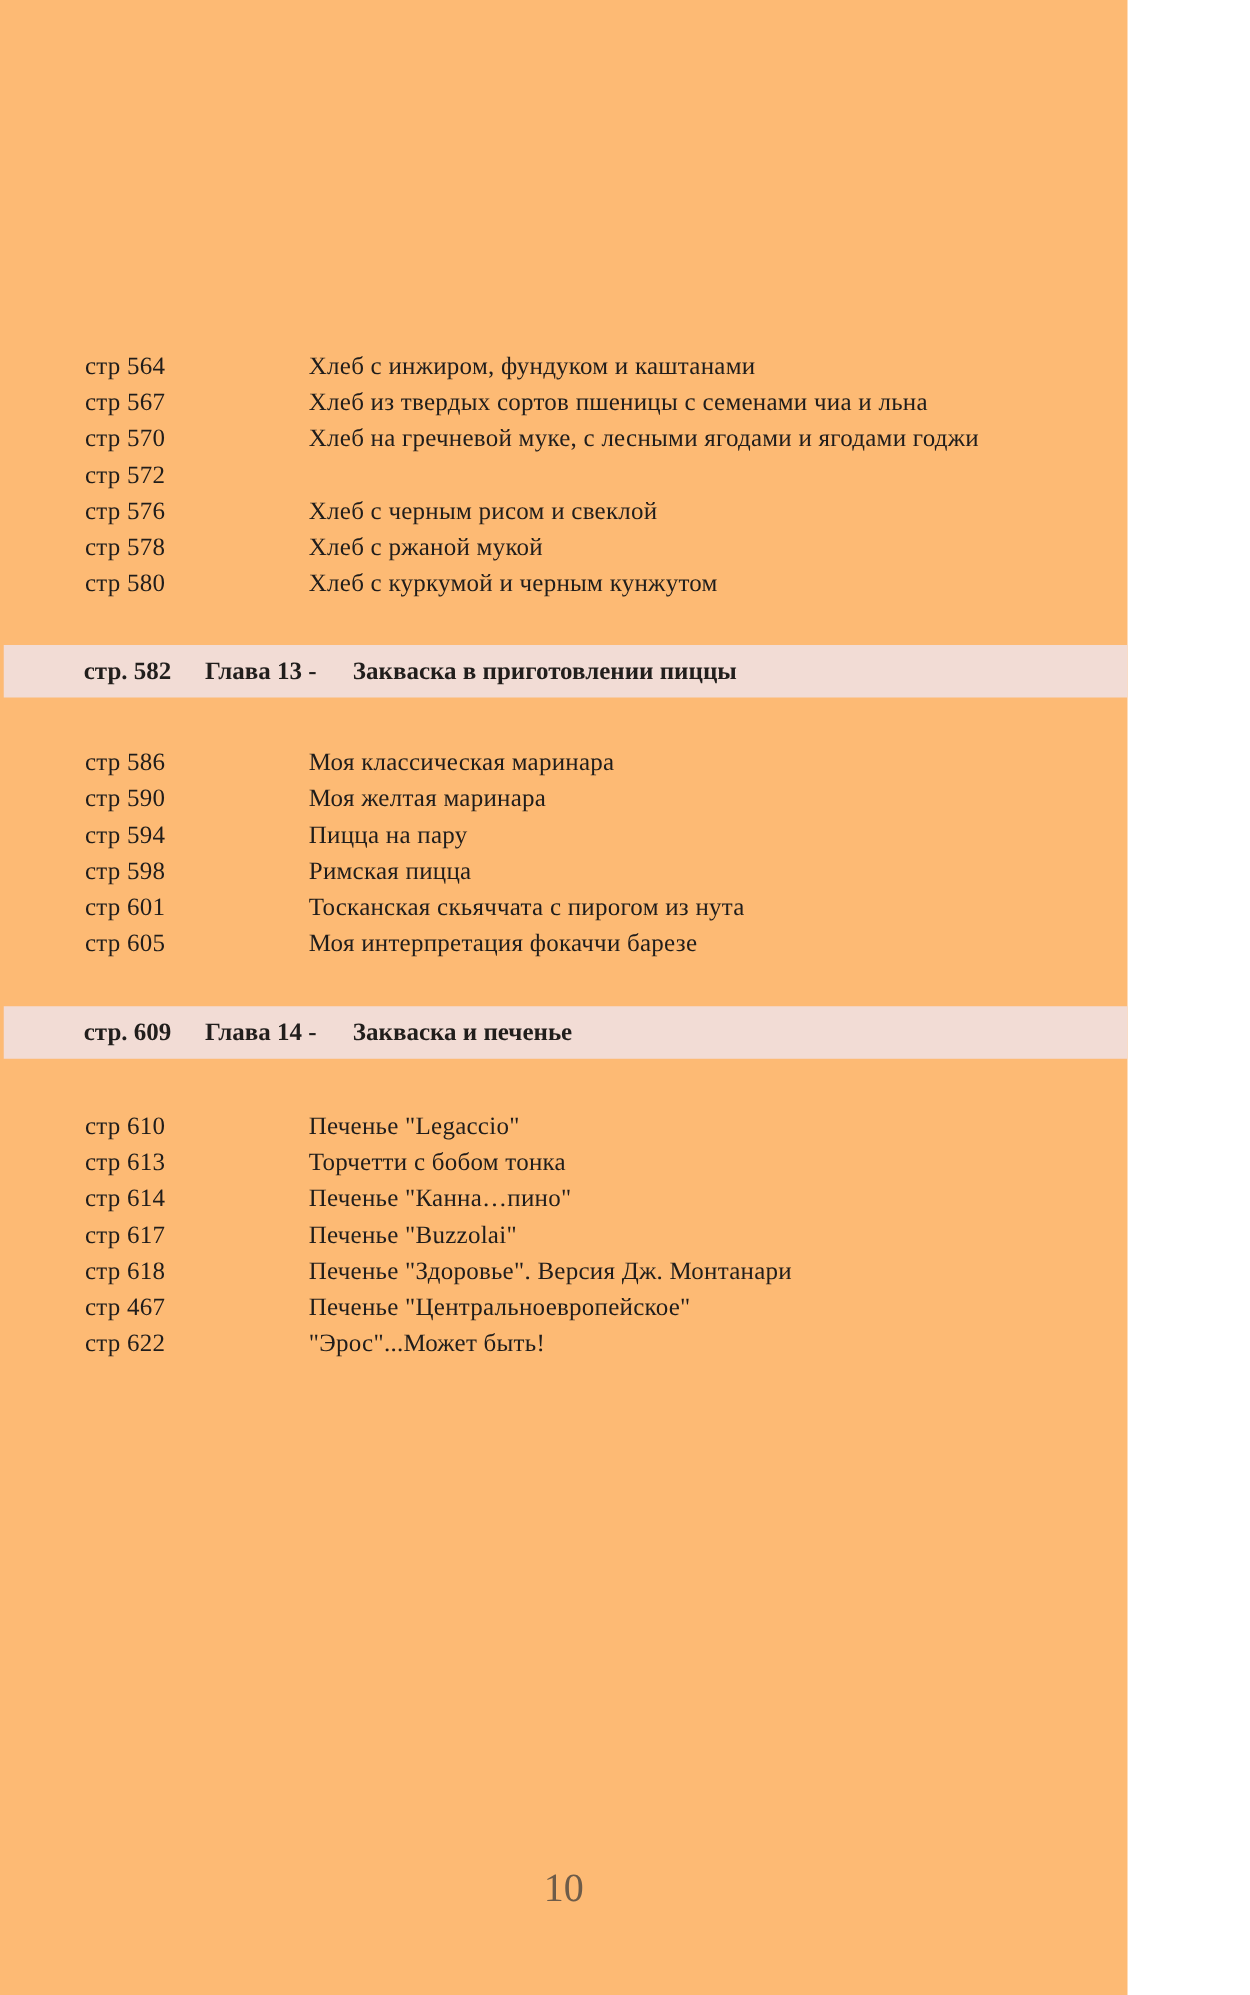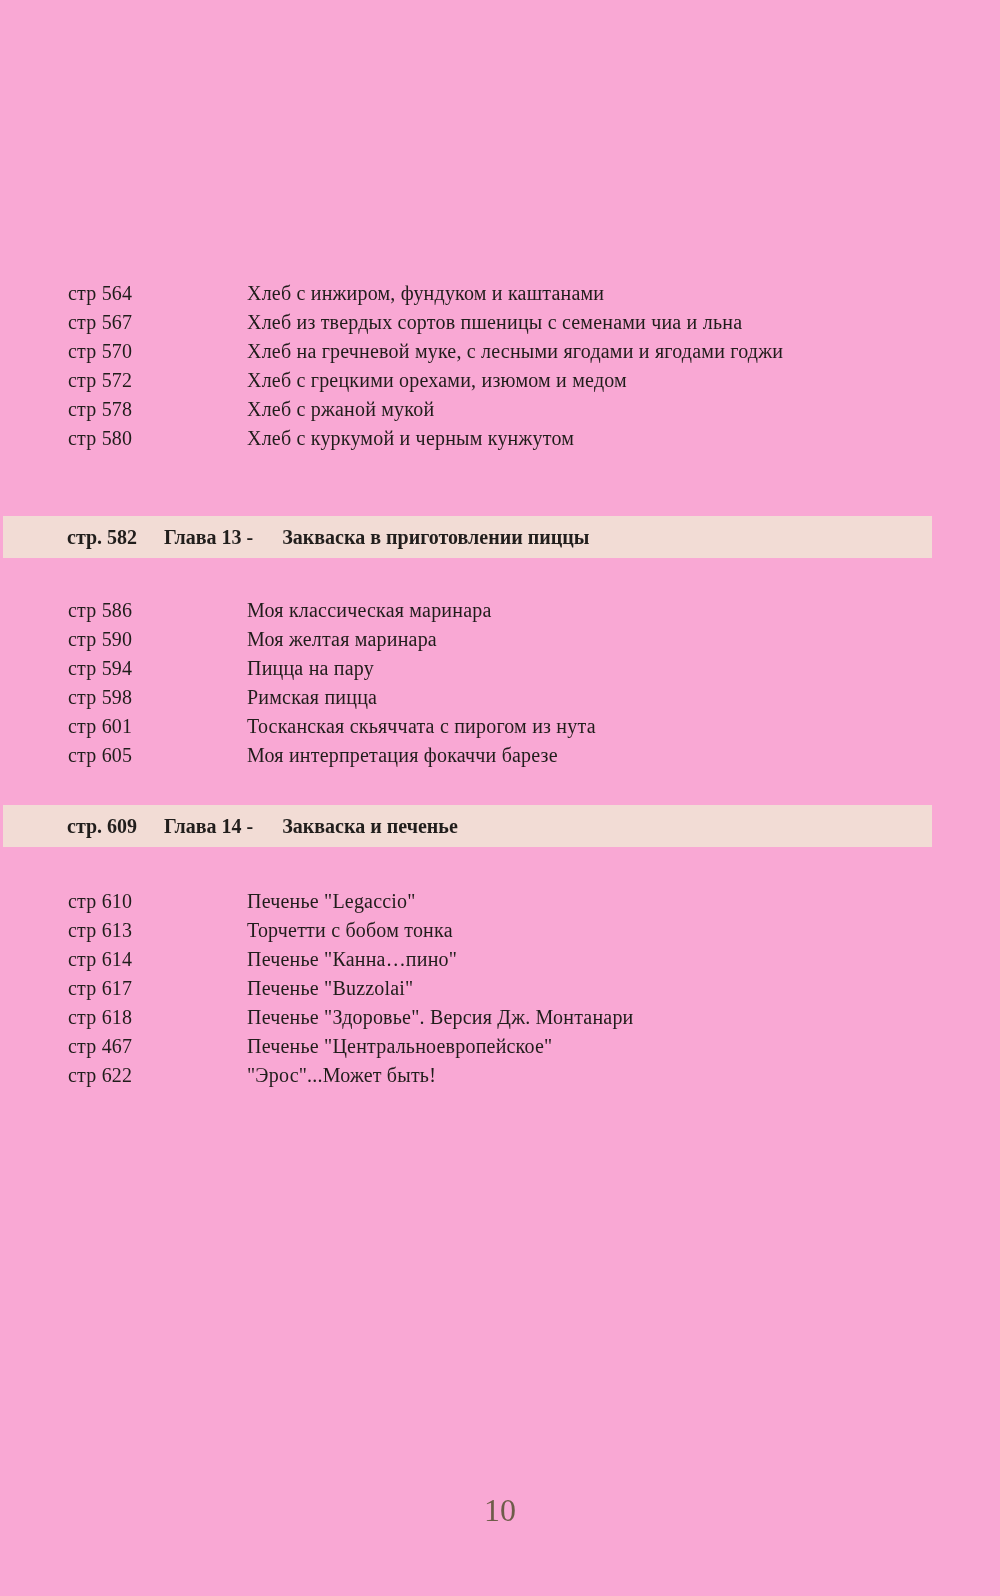--- a/index.html
+++ b/index.html
@@ -1,20 +1,20 @@
 <!DOCTYPE html>
 <html><head>
 <meta charset="utf-8">
 <style>
   html, body { margin: 0; padding: 0; background: #ffffff; }
   .page {
     position: relative;
-    width: 1000px;
+    width: 902px;
     height: 1596px;
-    background: #f9a8d4;
+    background: #fdba74;
     font-family: "Liberation Serif", serif;
     color: #201d1b;
     overflow: hidden;
   }
   .entries {
     position: absolute;
     left: 68px;
     right: 40px;
   }
   .entry-row {
@@ -78,21 +78,24 @@
     <div class="entry-row">
       <span class="entry-page">стр 567</span>
       <span class="entry-title">Хлеб из твердых сортов пшеницы с семенами чиа и льна</span>
     </div>
     <div class="entry-row">
       <span class="entry-page">стр 570</span>
       <span class="entry-title">Хлеб на гречневой муке, с лесными ягодами и ягодами годжи</span>
     </div>
     <div class="entry-row">
       <span class="entry-page">стр 572</span>
-      <span class="entry-title">Хлеб с грецкими орехами, изюмом и медом</span>
+    </div>
+    <div class="entry-row">
+      <span class="entry-page">стр 576</span>
+      <span class="entry-title">Хлеб с черным рисом и свеклой</span>
     </div>
     <div class="entry-row">
       <span class="entry-page">стр 578</span>
       <span class="entry-title">Хлеб с ржаной мукой</span>
     </div>
     <div class="entry-row">
       <span class="entry-page">стр 580</span>
       <span class="entry-title">Хлеб с куркумой и черным кунжутом</span>
     </div>
   </div>

